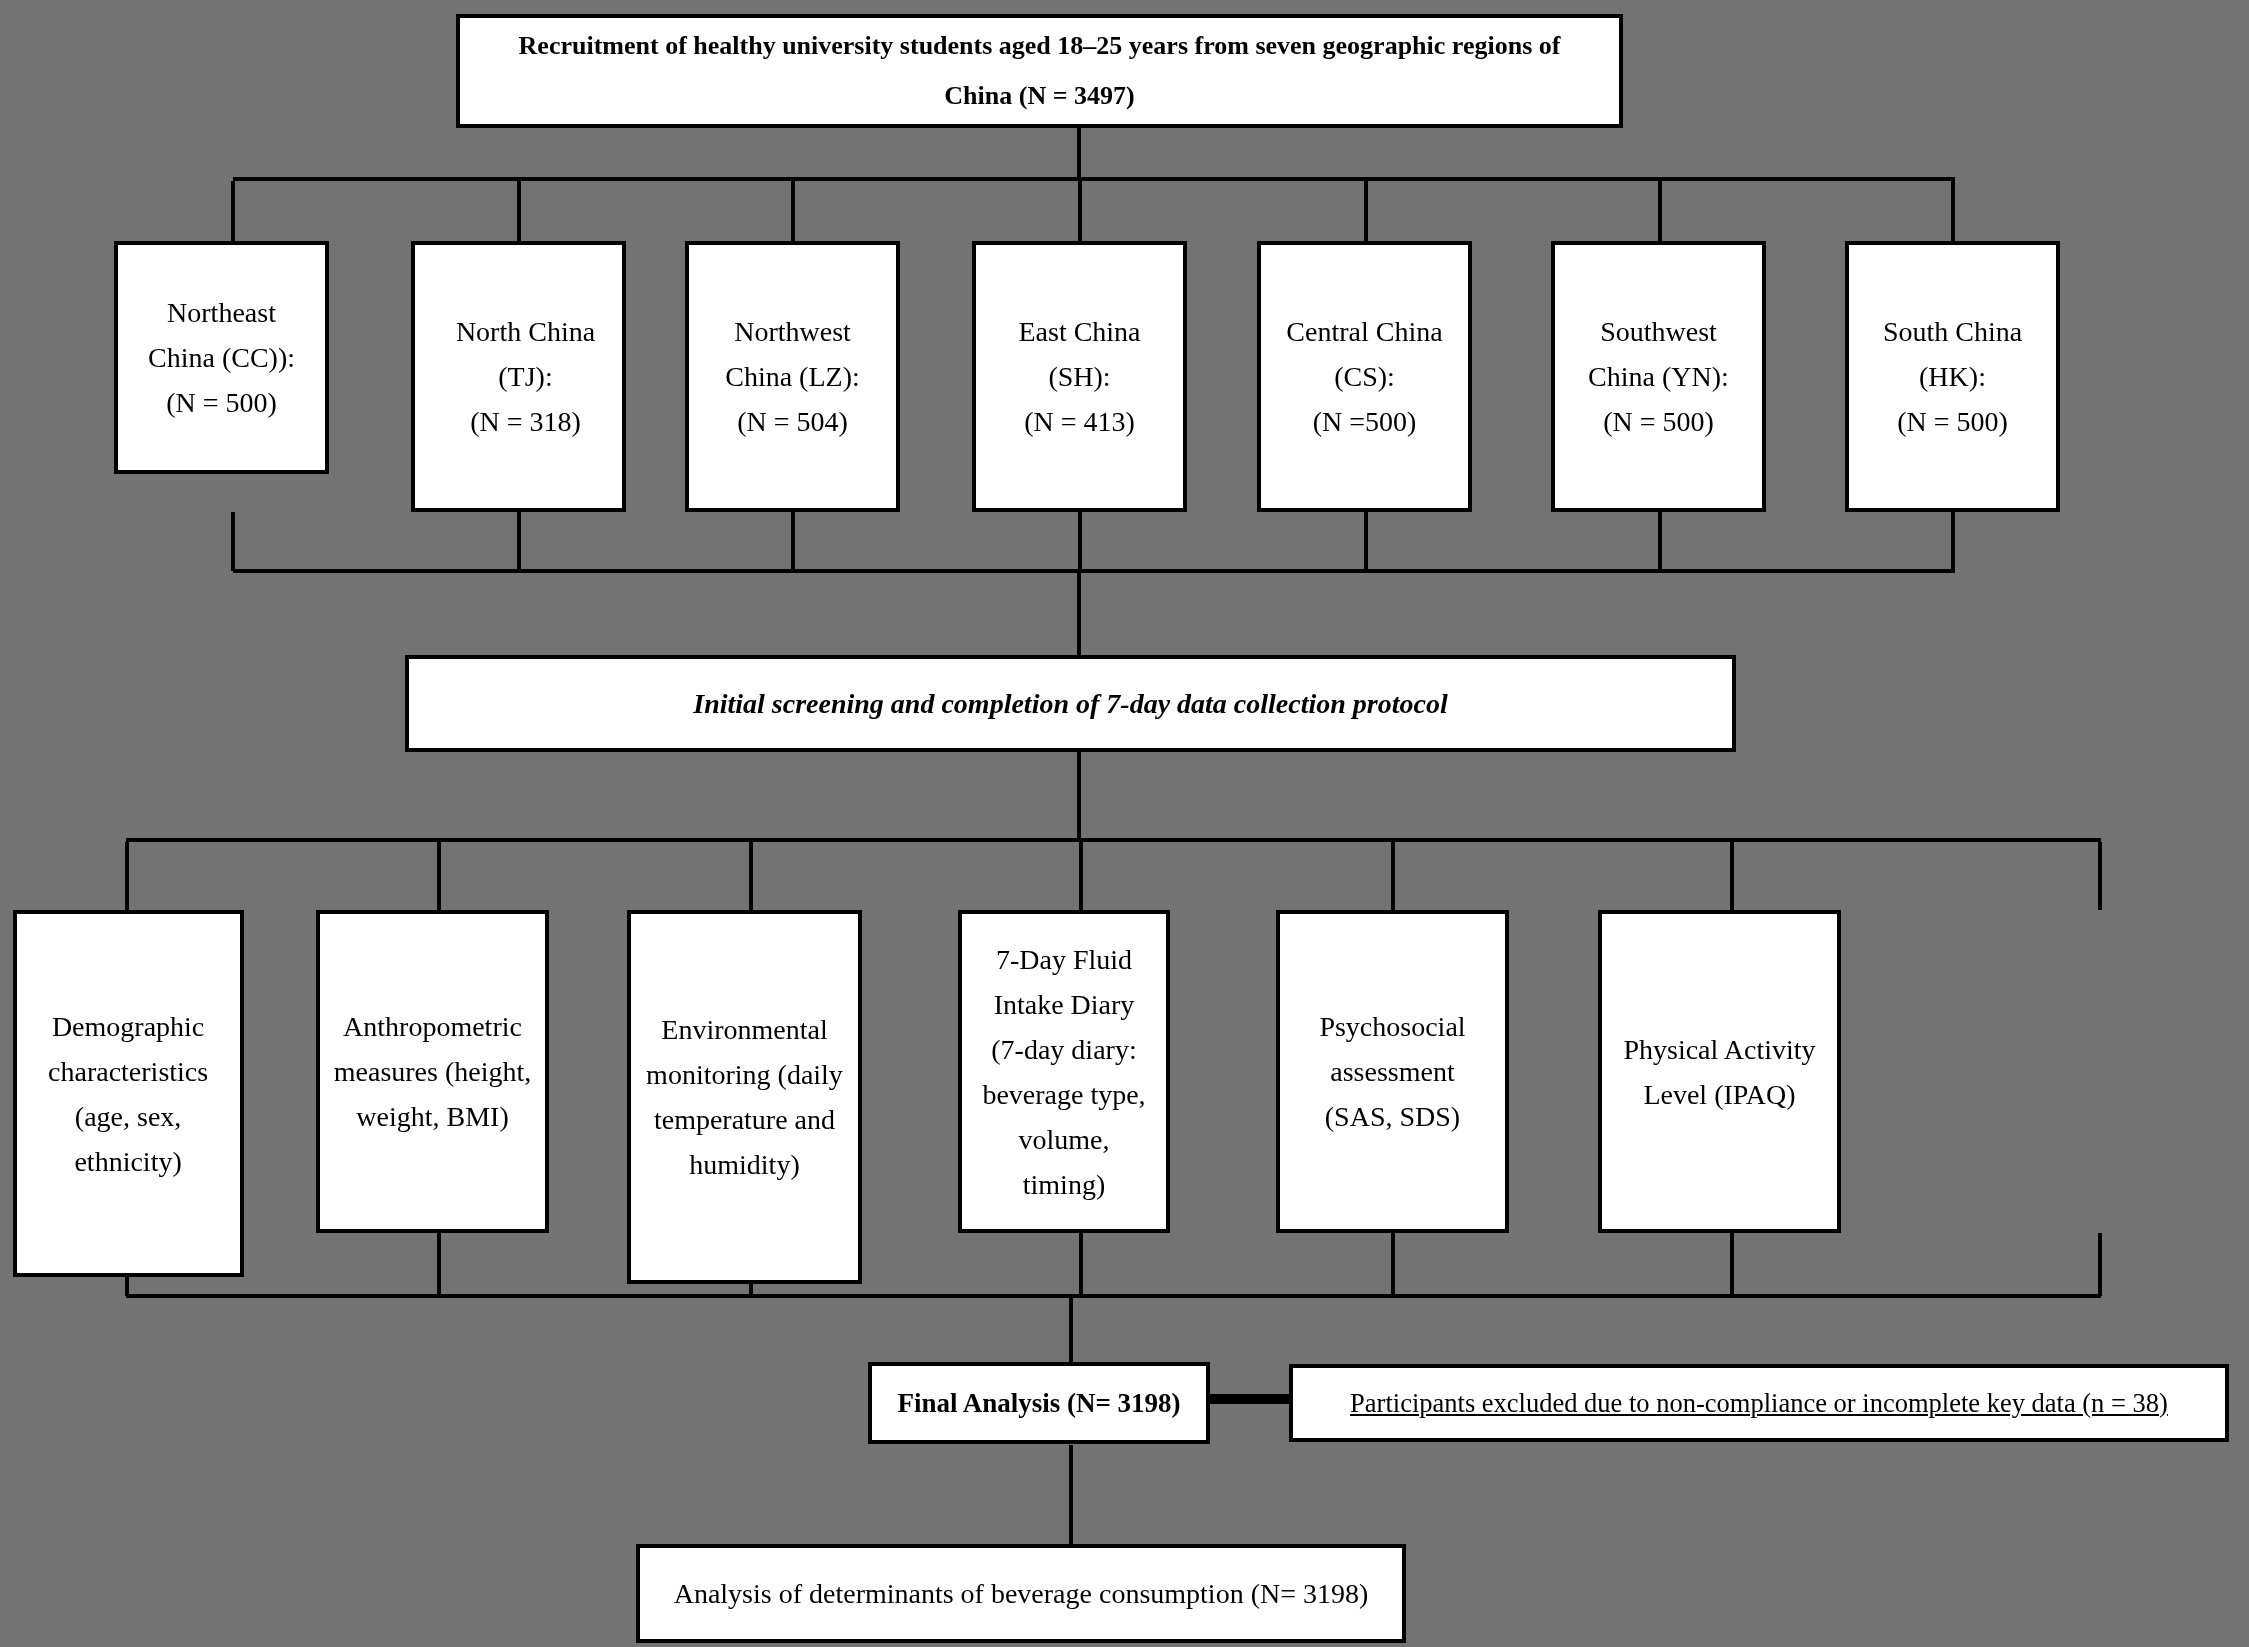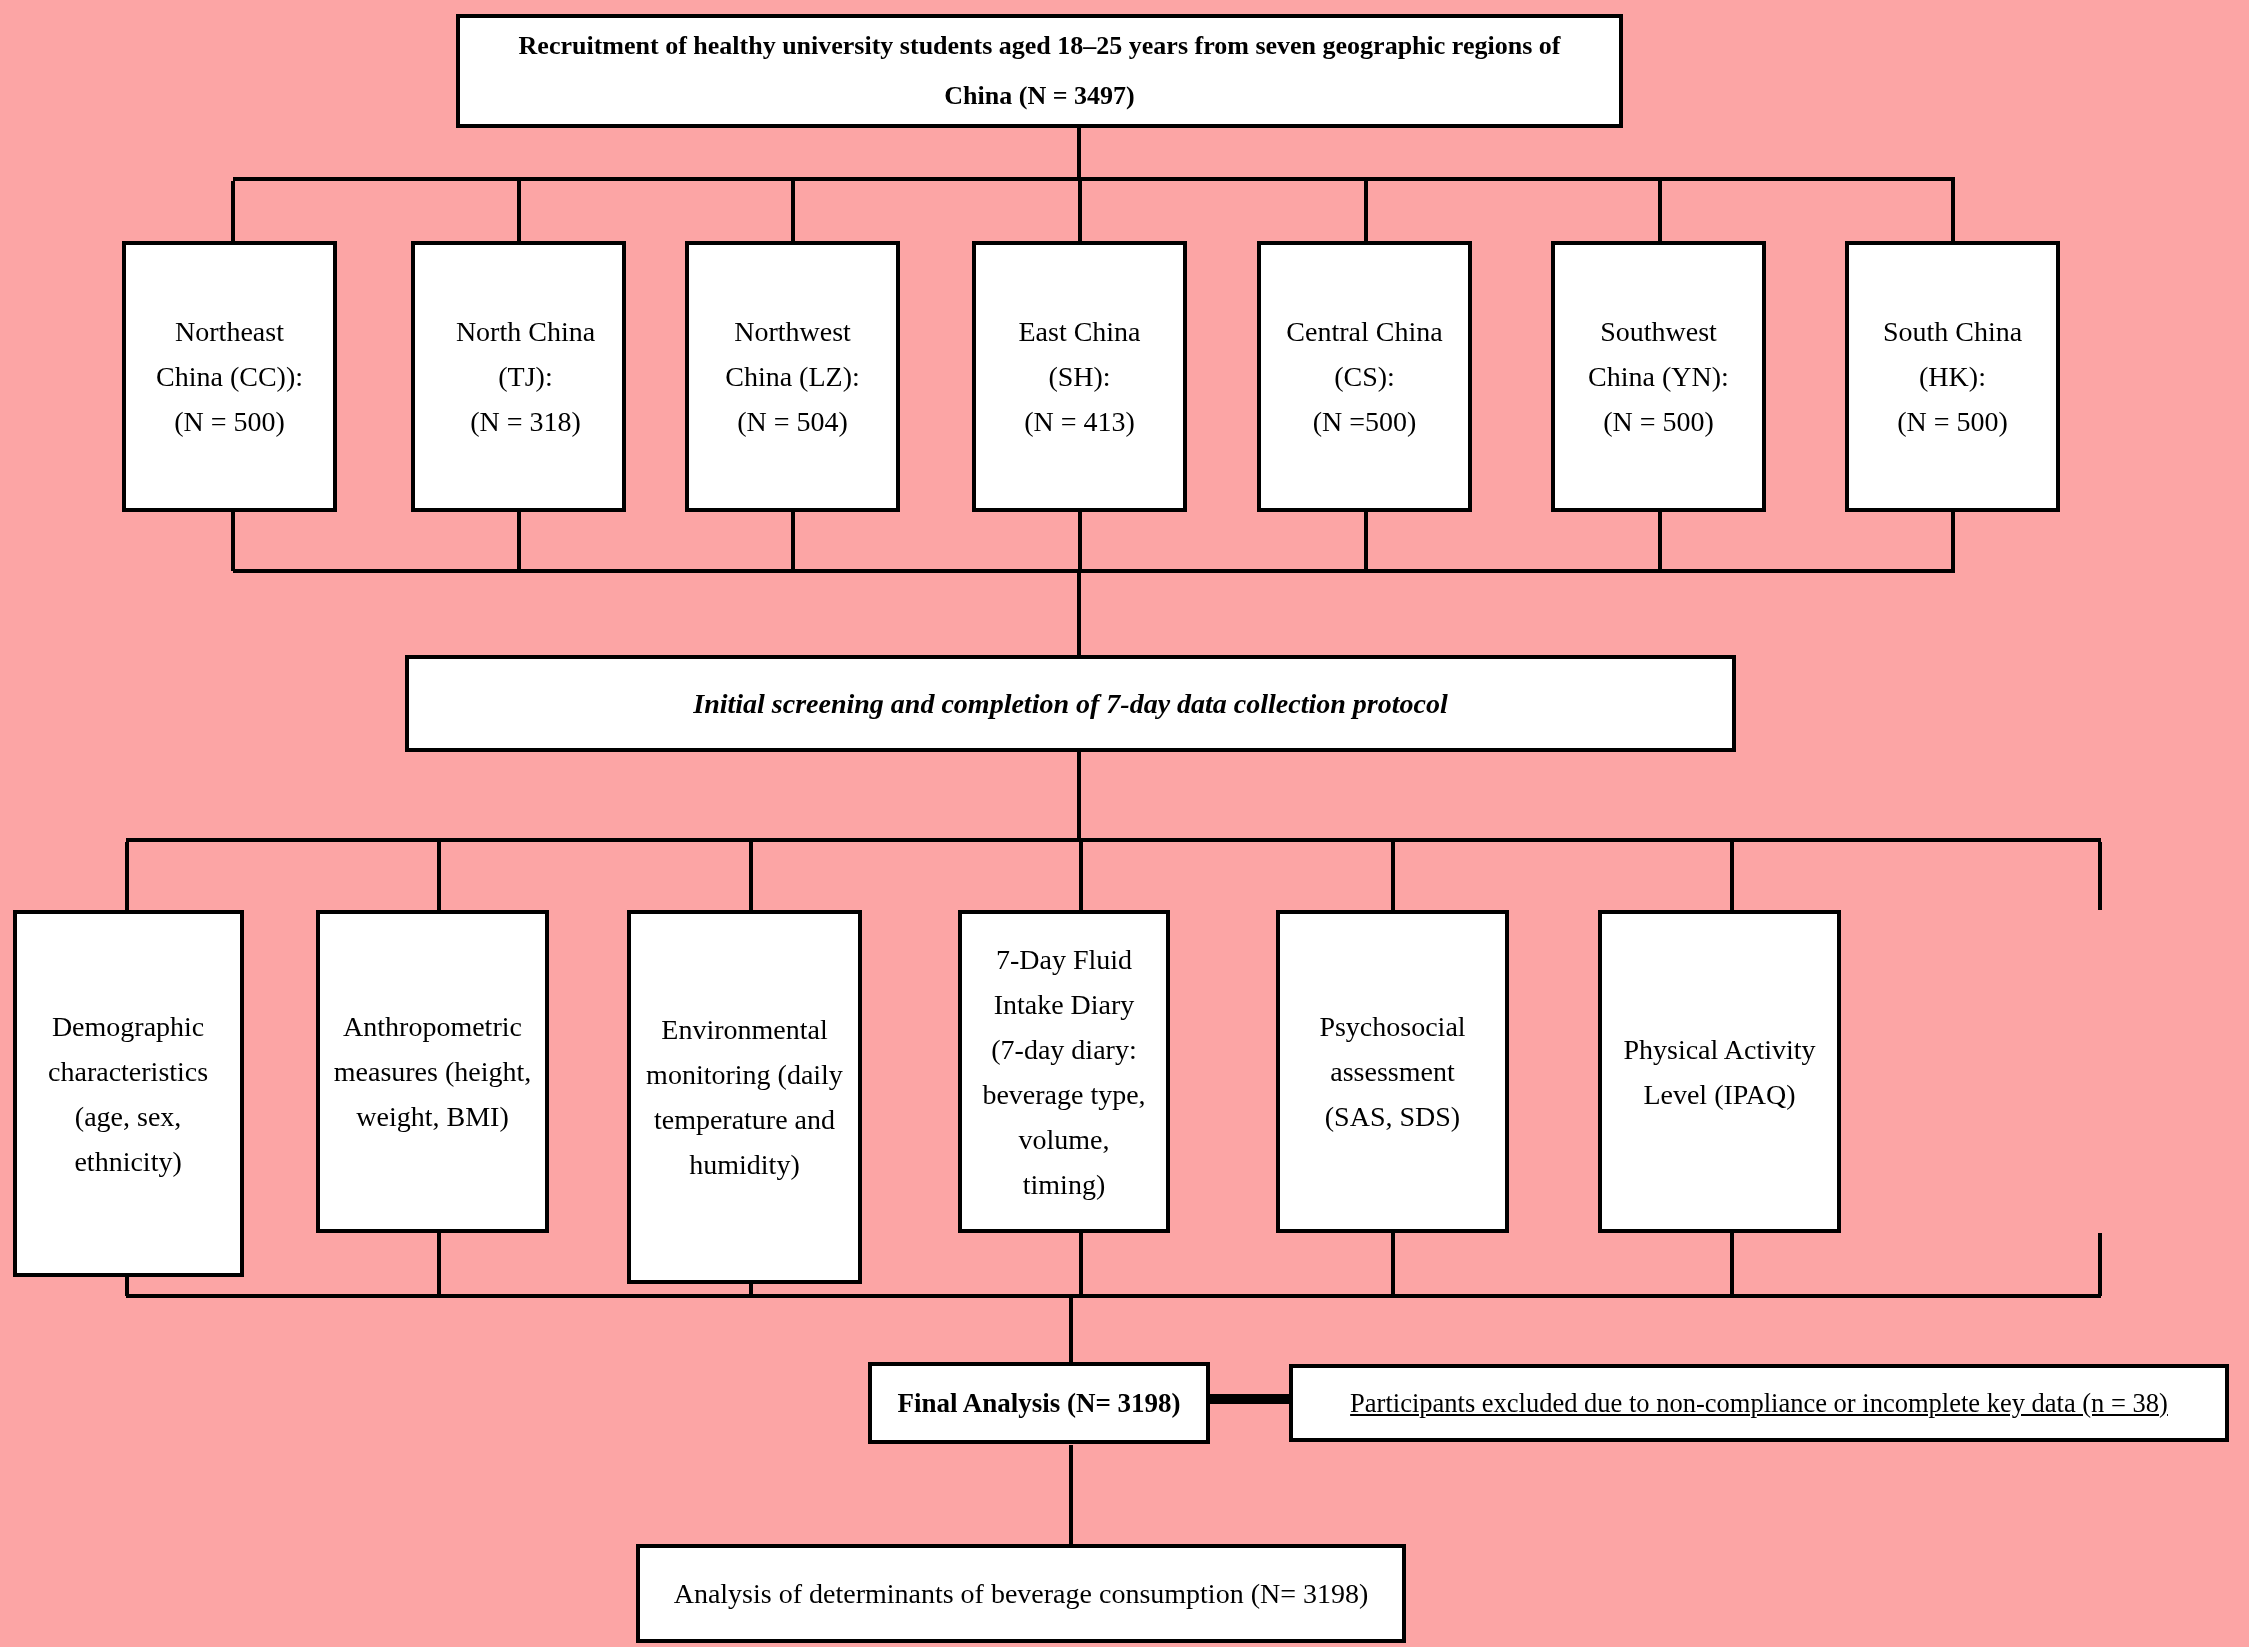--- a/index.html
+++ b/index.html
@@ -1,20 +1,20 @@
 <!DOCTYPE html>
 <html style="font-size:11.2px"><head>
 <meta charset="utf-8">
 <style>
   html, body { margin: 0; padding: 0; background: #ffffff; }
   .canvas {
     position: relative;
     width: 2250px;
     height: 1647px;
-    background: #fca5a5;
+    background: #737373;
     color: #000000;
     font-family: "Liberation Serif", "DejaVu Serif", serif;
     overflow: hidden;
   }
   .box {
     position: absolute;
     box-sizing: border-box;
     border: 4.2px solid #000000;
     background: #ffffff;
     display: flex;
@@ -79,21 +79,21 @@
   <div class="ln" style="left:2098px;top:1233px;width:3.5px;height:63px;"></div>
   <div class="ln" style="left:126px;top:1294px;width:1975px;height:4.2px;"></div>
 
   <div class="ln" style="left:1069px;top:1298px;width:3.5px;height:64px;"></div>
   <div class="ln" style="left:1209px;top:1394px;width:80px;height:9.8px;"></div>
   <div class="ln" style="left:1069px;top:1445px;width:3.5px;height:100px;"></div>
 
   <div class="box title bold" style="left:456px;top:14px;width:1167px;height:114px;">Recruitment of healthy university students aged 18–25 years from seven geographic regions of
 China (N = 3497)</div>
 
-  <div class="box cell" style="left:122px;top:241px;width:215px;height:271px;">Northeast
+  <div class="box cell" style="left:114px;top:241px;width:215px;height:233px;">Northeast
 China (CC)):
 (N = 500)</div>
   <div class="box cell" style="left:411px;top:241px;width:215px;height:271px;padding-left:14px;">North China
 (TJ):
 (N = 318)</div>
   <div class="box cell" style="left:685px;top:241px;width:215px;height:271px;">Northwest
 China (LZ):
 (N = 504)</div>
   <div class="box cell" style="left:972px;top:241px;width:215px;height:271px;">East China
 (SH):

